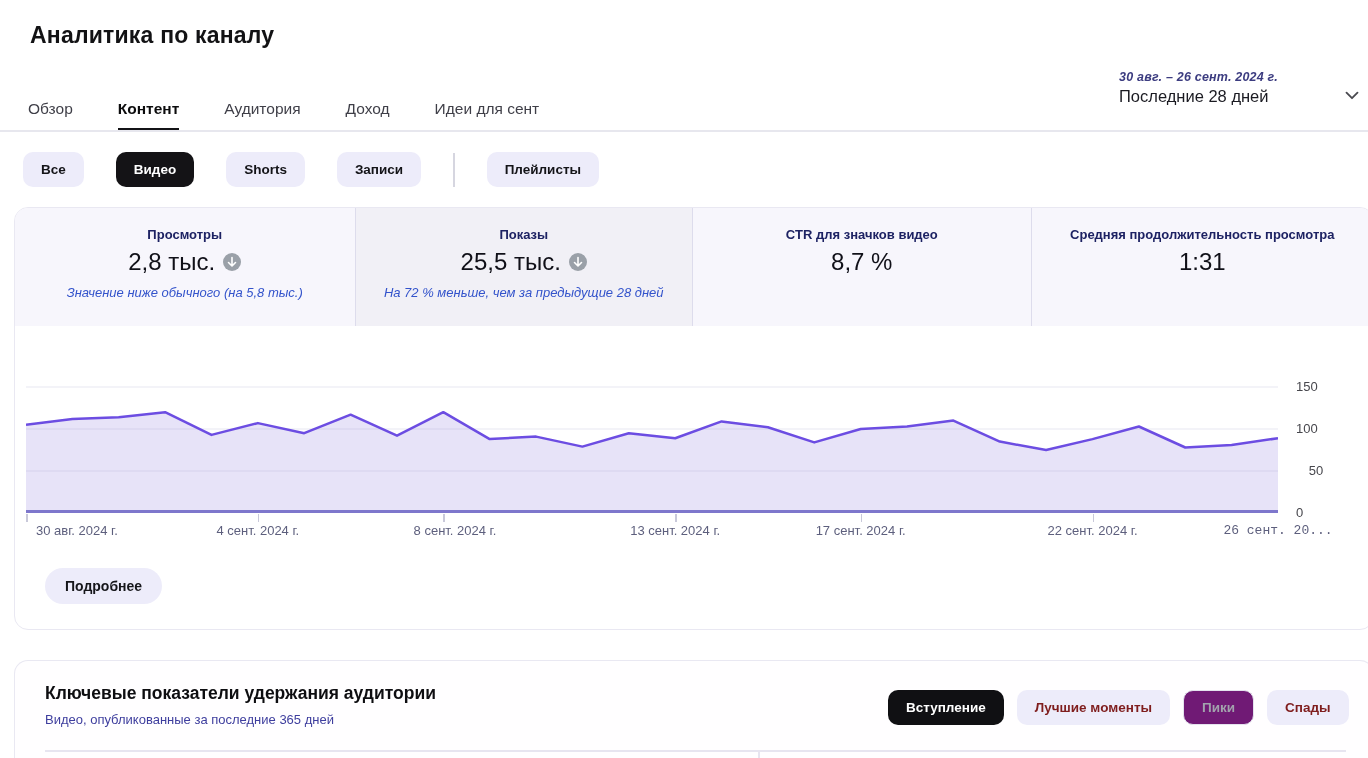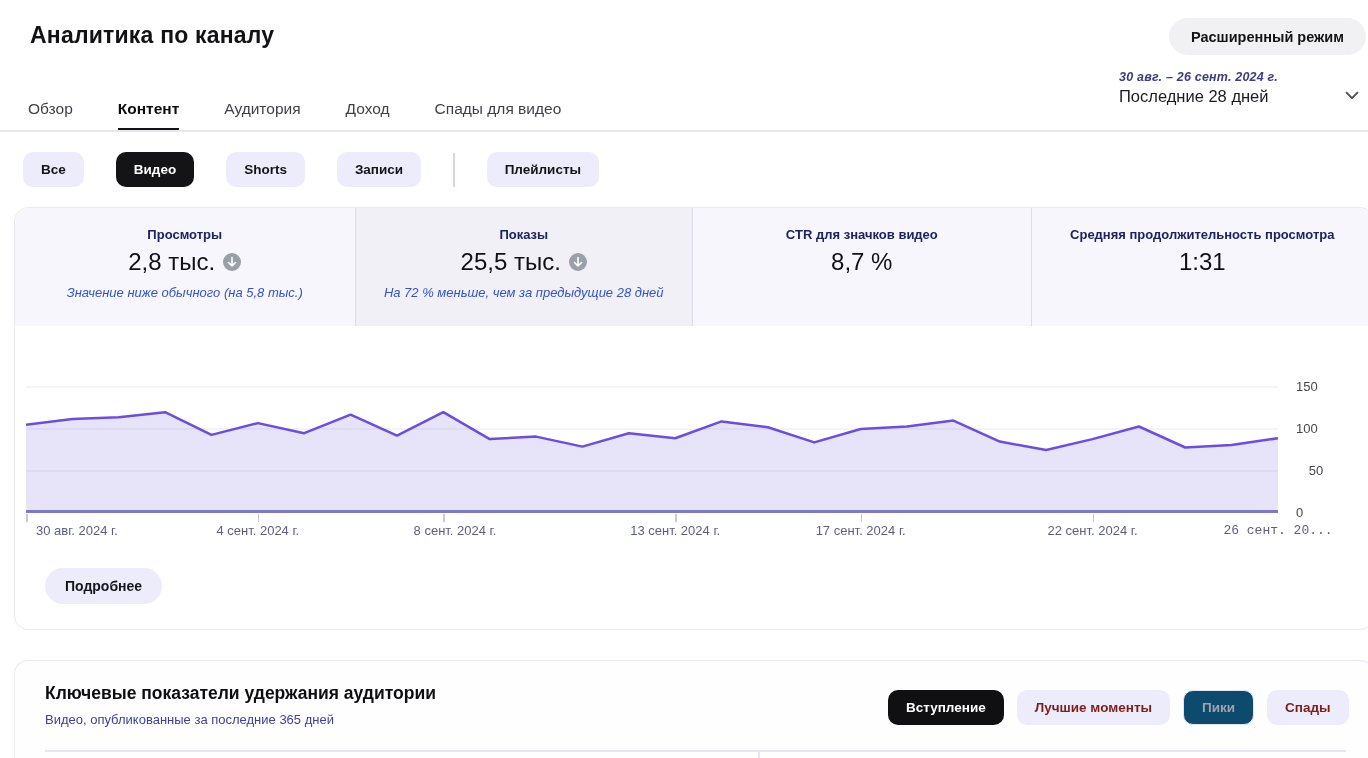--- a/index.html
+++ b/index.html
@@ -57,46 +57,45 @@
 
   
   .retention-card { left:14px; top:660px; width:1360px; height:110px; background:#fffeff;
     border:1.5px solid #e9e8f2; border-radius:14px 14px 0 0; border-bottom:none; }
   .retention-title { left:30px; top:22px; font-size:17.5px; font-weight:700; color:#0e0e11; }
   .retention-sub { left:30px; top:51px; font-size:13px; color:#3e3e9e; }
   .seg-group { left:873px; top:29px; display:flex; gap:13px; }
   .seg-btn { height:35px; display:flex; align-items:center; padding:0 18px; border-radius:10px;
     background:#edecfa; font-size:13.5px; font-weight:700; color:#7f1d1d; cursor:pointer; white-space:nowrap; }
   .seg-btn.selected { background:#101013; color:#fff; }
-  .seg-btn.disabled { background:#0c4a6e; border:1.5px solid #e4e3ee; color:#a2a2ad; }
+  .seg-btn.disabled { background:#701a75; border:1.5px solid #e4e3ee; color:#a2a2ad; }
   .table-divider { left:30px; top:89px; width:1301px; height:1.5px; background:#e7e5f0; }
   .table-col-divider { left:743px; top:91px; width:1.5px; height:19px; background:#e7e5f0; }
 </style>
 </head>
 <body>
 
 <div id="stage">
 
   <div class="abs page-title">Аналитика по каналу</div>
-  <div class="abs adv-pill">Расширенный режим</div>
 
   <div class="abs date-block">
     <div class="date-range">30 авг. – 26 сент. 2024 г.</div>
     <div class="date-preset">Последние 28 дней</div>
   </div>
   <svg class="abs chevron" viewBox="0 0 24 24">
     <path d="M6 9.5l6 6 6-6" fill="none" stroke="#4a4a50" stroke-width="2" stroke-linecap="round" stroke-linejoin="round"></path>
   </svg>
 
   <div class="abs tabs">
     <div class="tab">Обзор</div>
     <div class="tab active">Контент</div>
     <div class="tab">Аудитория</div>
     <div class="tab">Доход</div>
-    <div class="tab">Спады для видео</div>
+    <div class="tab">Идеи для сент</div>
   </div>
   <div class="abs tabs-divider"></div>
 
   <div class="abs chips">
     <div class="chip">Все</div>
     <div class="chip selected">Видео</div>
     <div class="chip">Shorts</div>
     <div class="chip">Записи</div>
     <div class="chip-divider"></div>
     <div class="chip">Плейлисты</div>

